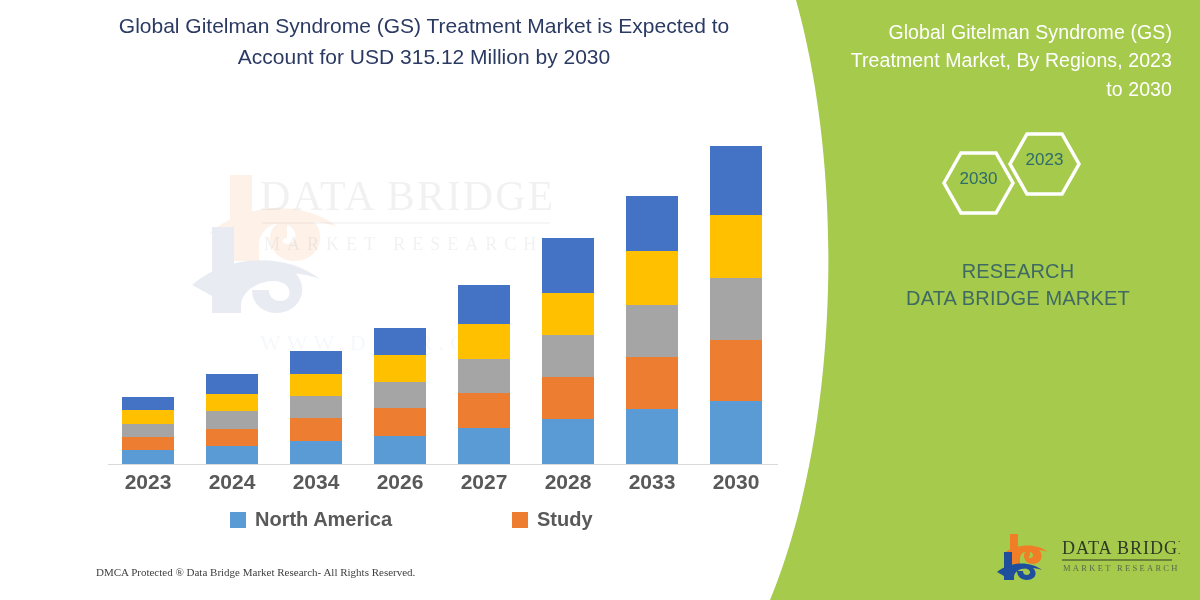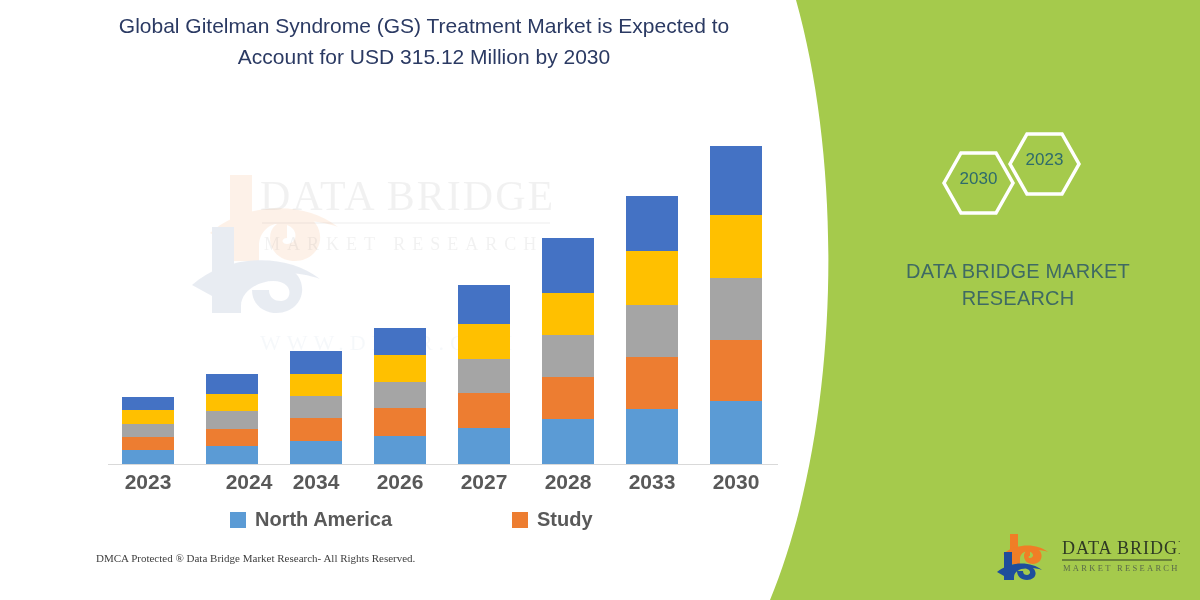--- a/index.html
+++ b/index.html
@@ -37,52 +37,53 @@
   .xlabels{position:absolute;left:0;top:330px;width:680px;height:34px;}
   .xlab{position:absolute;top:0;width:84px;text-align:center;color:#595959;
     font-size:21px;font-weight:bold;}
 
   .legend{position:absolute;left:100px;top:508px;width:680px;height:32px;}
   .leg-item{position:absolute;top:0;display:flex;align-items:center;gap:9px;}
   .leg-swatch{width:16px;height:16px;display:block;}
   .leg-text{color:#595959;font-size:20px;font-weight:bold;white-space:nowrap;}
 
   
-  .footer{position:absolute;left:0;top:552px;width:790px;height:28px;}
+  .footer{position:absolute;left:0;top:566px;width:790px;height:28px;}
   .foot-left{position:absolute;left:96px;top:0;color:#404040;font-size:11px;
     font-family:"Liberation Serif",serif;white-space:nowrap;}
   .foot-right{position:absolute;left:428px;top:0;color:#404040;font-size:10.5px;
     font-family:"Liberation Serif",serif;white-space:nowrap;}
 </style>
 </head>
 <body>
 
 <div class="page">
 
   <div class="green-panel">
     <svg width="1200" height="600" viewBox="0 0 1200 600" xmlns="http://www.w3.org/2000/svg">
       <path d="M 796 0 L 1200 0 L 1200 600 L 770 600 C 840 430 845 175 796 0 Z" fill="#A5CA4C"></path>
     </svg>
   </div>
 
+  <div class="panel-title">Global Gitelman Syndrome (GS) Treatment Market, By Regions, 2023 to 2030</div>
 
   <div class="hex-wrap">
     <svg width="180" height="100" viewBox="0 0 180 100" xmlns="http://www.w3.org/2000/svg">
 
       <polygon points="14,58 31,28 66,28 83,58 66,88 31,88" fill="none" stroke="#ffffff" stroke-width="3.5"></polygon>
 
       <polygon points="80,39 97,9 132,9 149,39 132,69 97,69" fill="none" stroke="#ffffff" stroke-width="3.5"></polygon>
     </svg>
     <div style="position:absolute;left:14px;top:44px;width:69px;text-align:center;color:#2e6b6b;font-size:17px;">2030</div>
     <div style="position:absolute;left:80px;top:25px;width:69px;text-align:center;color:#2e6b6b;font-size:17px;">2023</div>
   </div>
 
   <div class="panel-brand">
+    <div>RESEARCH</div>
     <div>DATA BRIDGE MARKET</div>
-    <div>RESEARCH</div>
   </div>
 
   <div class="dbmr-logo">
     <svg width="190" height="56" viewBox="0 0 190 56" xmlns="http://www.w3.org/2000/svg">
       <g>
         <path d="M20 6 L28 6 L28 24 C33 17 45 16 50 23 C54 29 50 36 43 36 C38 36 34 33 34 28 C34 24 37 22 40 22 L40 28 C38 28 38 30 40 30 C43 30 44 27 42 25 C38 21 30 24 30 31 L30 36 L20 36 Z" fill="#F07E26"></path>
         <path d="M13 26 C26 15 47 15 58 24 C47 20 30 22 20 30 Z" fill="#F07E26"></path>
         <path d="M14 24 L22 24 L22 42 C27 35 39 34 44 41 C48 47 44 52 37 52 C31 52 27 48 27 43 L33 43 C33 46 35 47 37 47 C40 47 41 44 39 42 C35 38 24 42 24 49 L24 52 L14 52 Z" fill="#1F4E9C"></path>
         <path d="M7 44 C20 33 41 33 52 42 C41 38 24 40 14 48 Z" fill="#1F4E9C"></path>
       </g>
@@ -169,21 +170,21 @@
           <span class="seg" style="height: 68.85px; background: rgb(68, 114, 196);"></span>
           <span class="seg" style="height: 62.77px; background: rgb(255, 192, 0);"></span>
           <span class="seg" style="height: 62.77px; background: rgb(165, 165, 165);"></span>
           <span class="seg" style="height: 60.75px; background: rgb(237, 125, 49);"></span>
           <span class="seg" style="height: 62.77px; background: rgb(91, 155, 213);"></span>
         </div>
     </div>
 
     <div class="xlabels">
       <div class="xlab" style="left:6px;">2023</div>
-      <div class="xlab" style="left:107px;">2024</div>
+      <div class="xlab" style="left:90px;">2024</div>
       <div class="xlab" style="left:174px;">2034</div>
       <div class="xlab" style="left:258px;">2026</div>
       <div class="xlab" style="left:342px;">2027</div>
       <div class="xlab" style="left:426px;">2028</div>
       <div class="xlab" style="left:510px;">2033</div>
       <div class="xlab" style="left:594px;">2030</div>
     </div>
   </div>
 
   <div class="legend">

